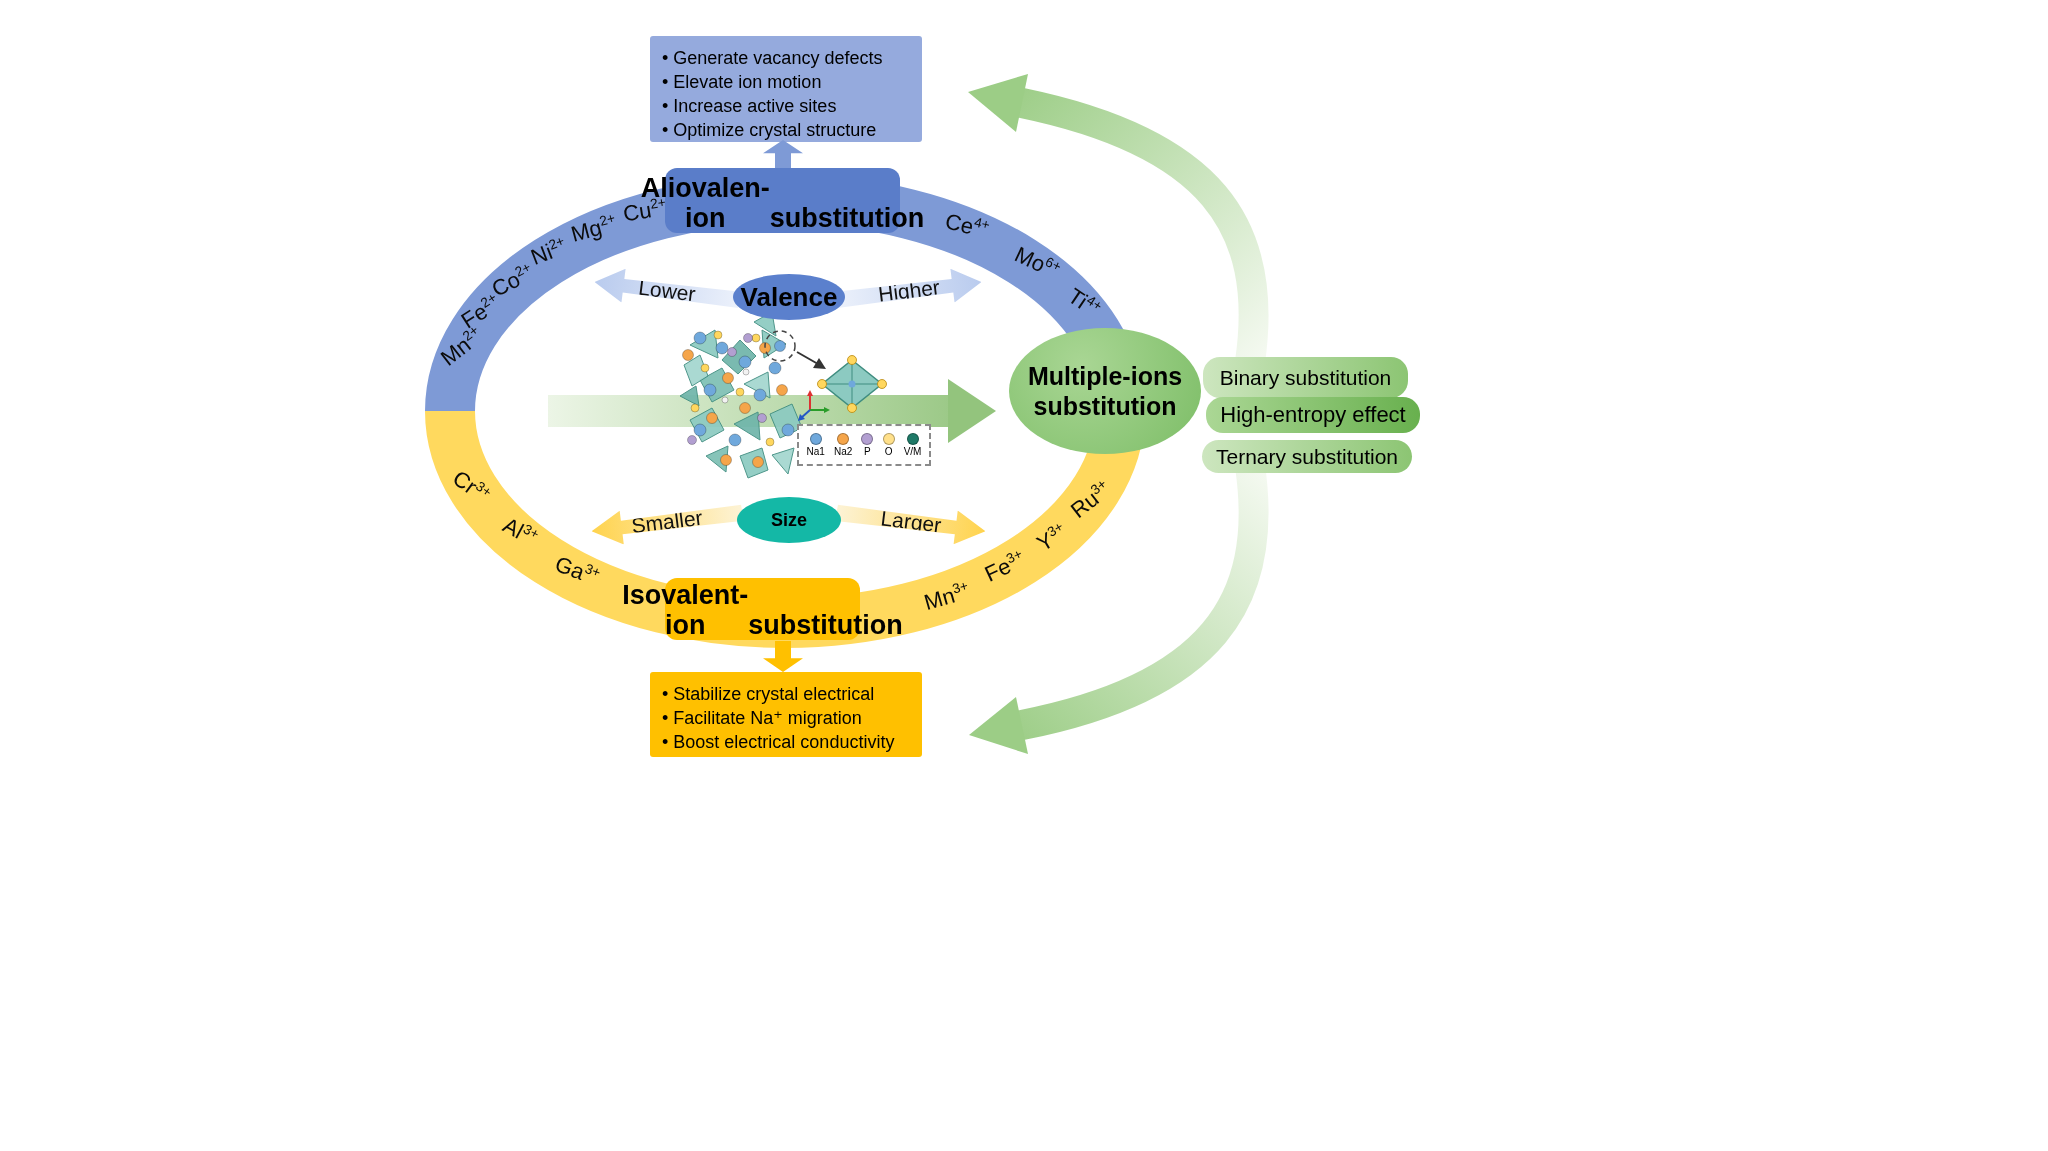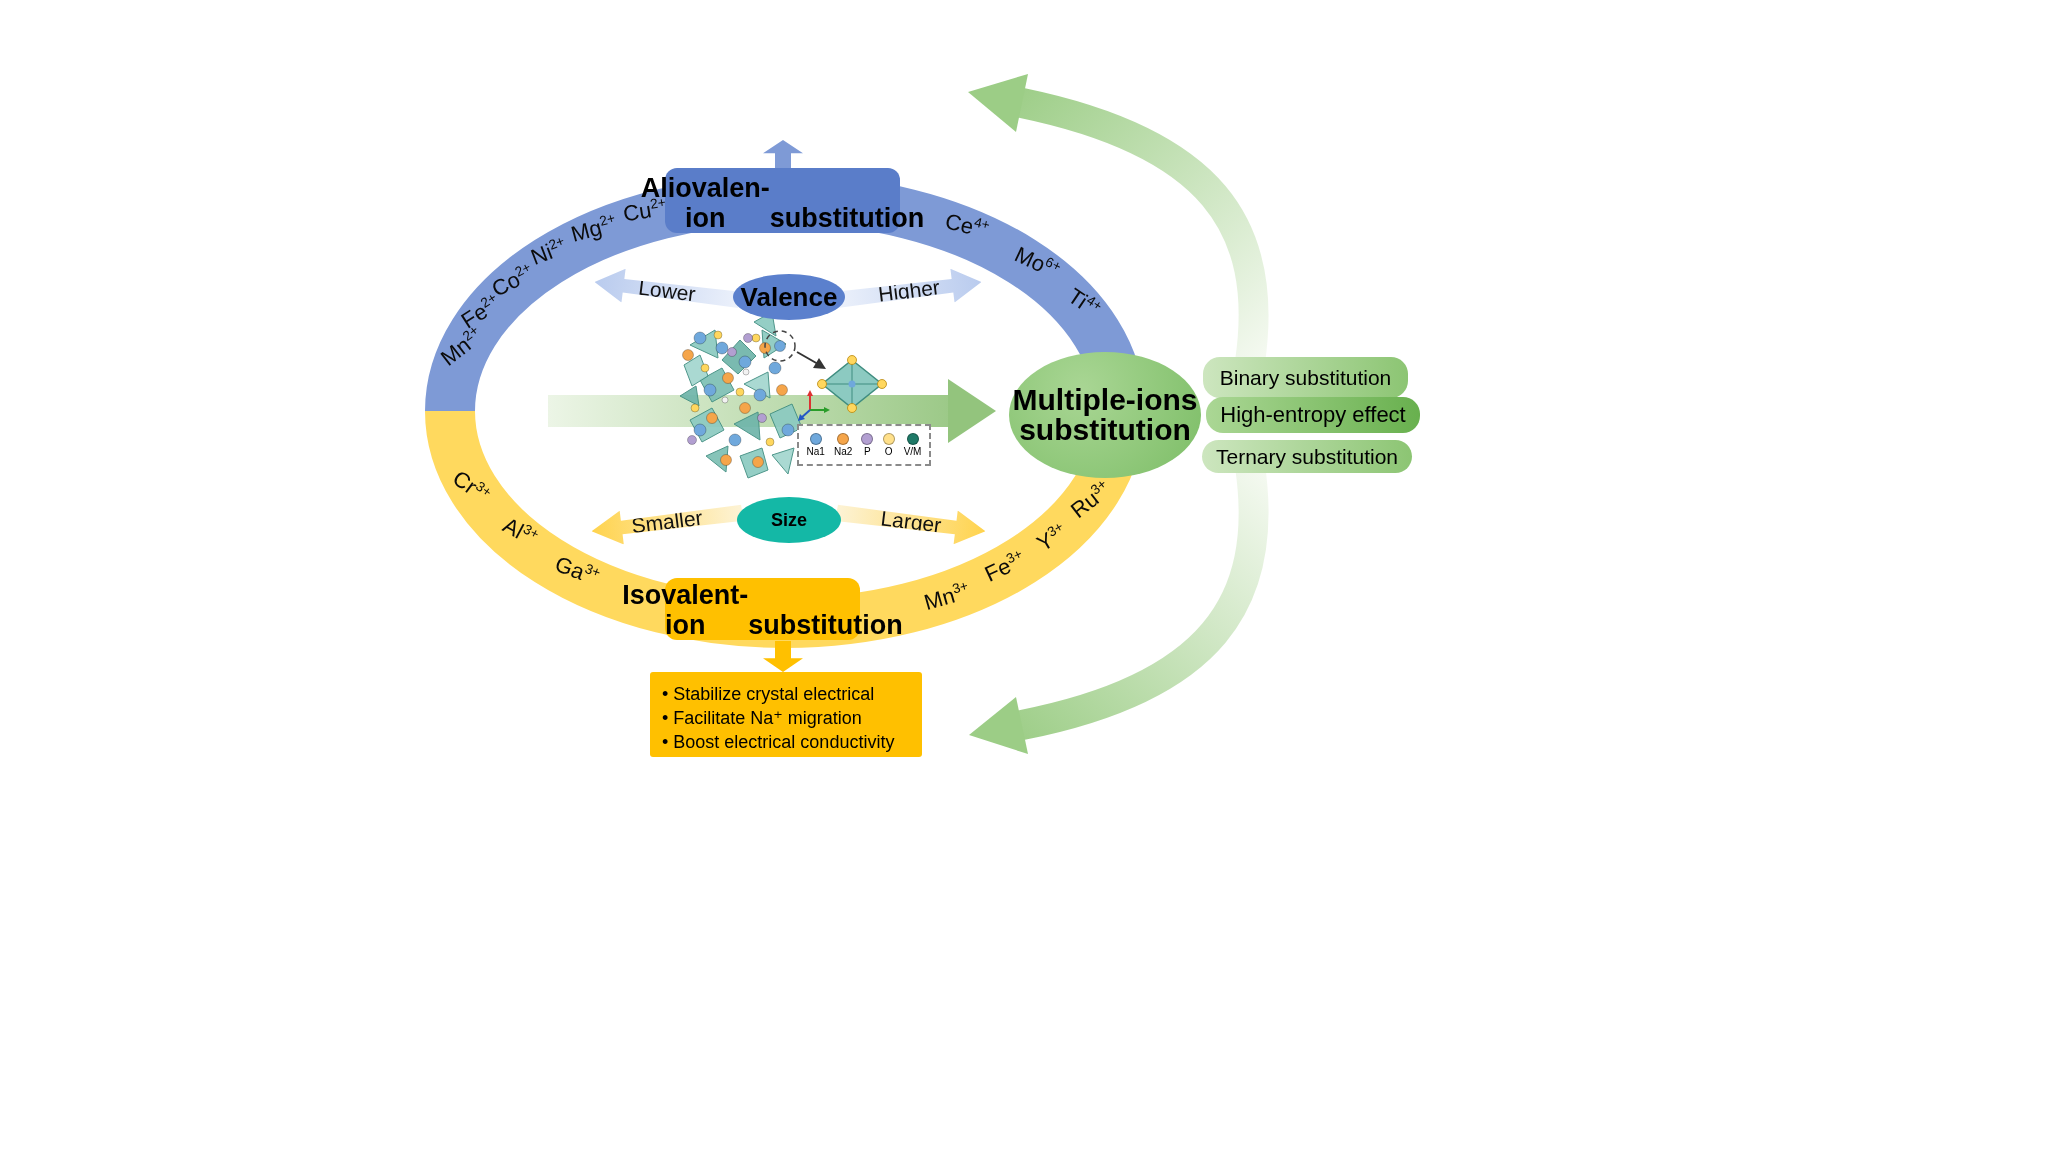--- a/index.html
+++ b/index.html
@@ -145,20 +145,26 @@
         <line x1="810" y1="410" x2="810" y2="394" stroke="#d33" stroke-width="2"></line>
         <polygon points="810,390 807,396 813,396" fill="#d33"></polygon>
         <line x1="810" y1="410" x2="826" y2="410" stroke="#2a9d2a" stroke-width="2"></line>
         <polygon points="830,410 824,407 824,413" fill="#2a9d2a"></polygon>
         <line x1="810" y1="410" x2="801" y2="418" stroke="#2458c5" stroke-width="2"></line>
         <polygon points="798,421 805,419 800,414" fill="#2458c5"></polygon>
       </g>
     </g>
   </svg>
 
+  <div class="panel blue" style="left:650px;top:36px;width:272px;height:106px">
+    <div class="bullet">• Generate vacancy defects</div>
+    <div class="bullet">• Elevate ion motion</div>
+    <div class="bullet">• Increase active sites</div>
+    <div class="bullet">• Optimize crystal structure</div>
+  </div>
 
   <div class="conn up" style="left:763px;top:140px;width:40px;height:30px"></div>
 
   <div class="heading" style="left:665px;top:168px;width:235px;height:65px;background:#5a7dc9;font-size:27px;line-height:30px">
     <div>Aliovalen-ion</div>
     <div>substitution</div>
   </div>
 
   <div class="ion" style="left:462px;top:347px;--r:-38deg"><span>Mn</span><sup>2+</sup></div>
   <div class="ion" style="left:481px;top:312px;--r:-33deg"><span>Fe</span><sup>2+</sup></div>
@@ -194,21 +200,21 @@
     <span>Smaller</span>
   </div>
   <div class="ribbon right" style="left:836px;top:505px;width:150px;height:34px;transform:rotate(7deg);background:linear-gradient(to left,#ffd34d,#fdf3d6)">
     <span>Larger</span>
   </div>
   <div class="oval" style="left:737px;top:497px;width:104px;height:46px;background:#14b8a6;font-size:18px">
     <div>Size</div>
   </div>
 
 
-  <div class="oval" style="left:1009px;top:352px;width:192px;height:126px;background:radial-gradient(circle at 38% 30%,#a9d694,#7cbd66);font-size:30px;line-height:30px">
+  <div class="oval" style="left:1009px;top:328px;width:192px;height:126px;background:radial-gradient(circle at 38% 30%,#a9d694,#7cbd66);font-size:25px;line-height:30px">
     <div>Multiple-ions</div>
     <div>substitution</div>
   </div>
 
   <div class="banner" style="left:1203px;top:357px;width:205px;height:41px;background:linear-gradient(90deg,#cde6bf,#8cc573)">
     <span>Binary substitution</span>
   </div>
   <div class="banner" style="left:1206px;top:397px;width:214px;height:36px;font-size:22px;background:linear-gradient(90deg,#abd795,#68b04e)">
     <span>High-entropy effect</span>
   </div>

